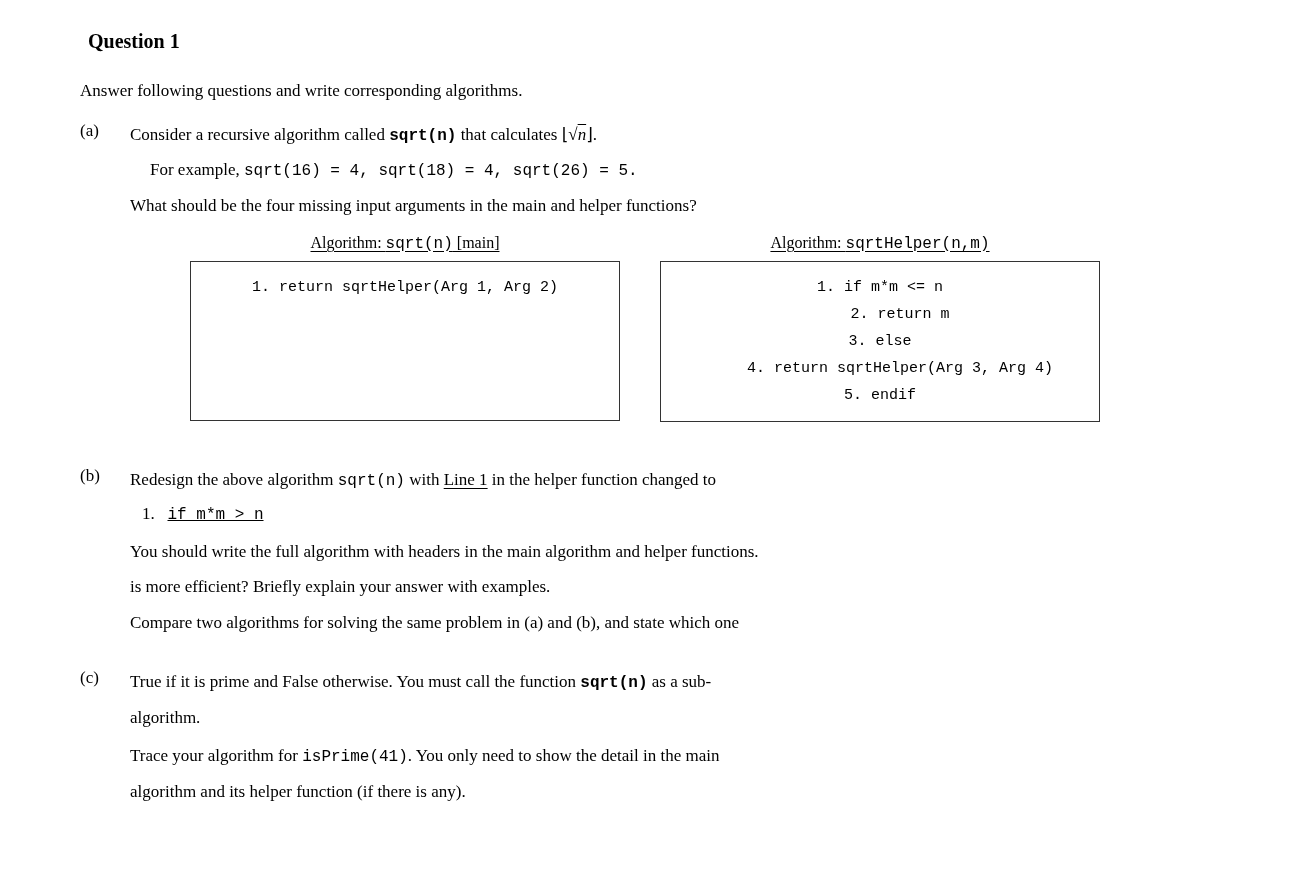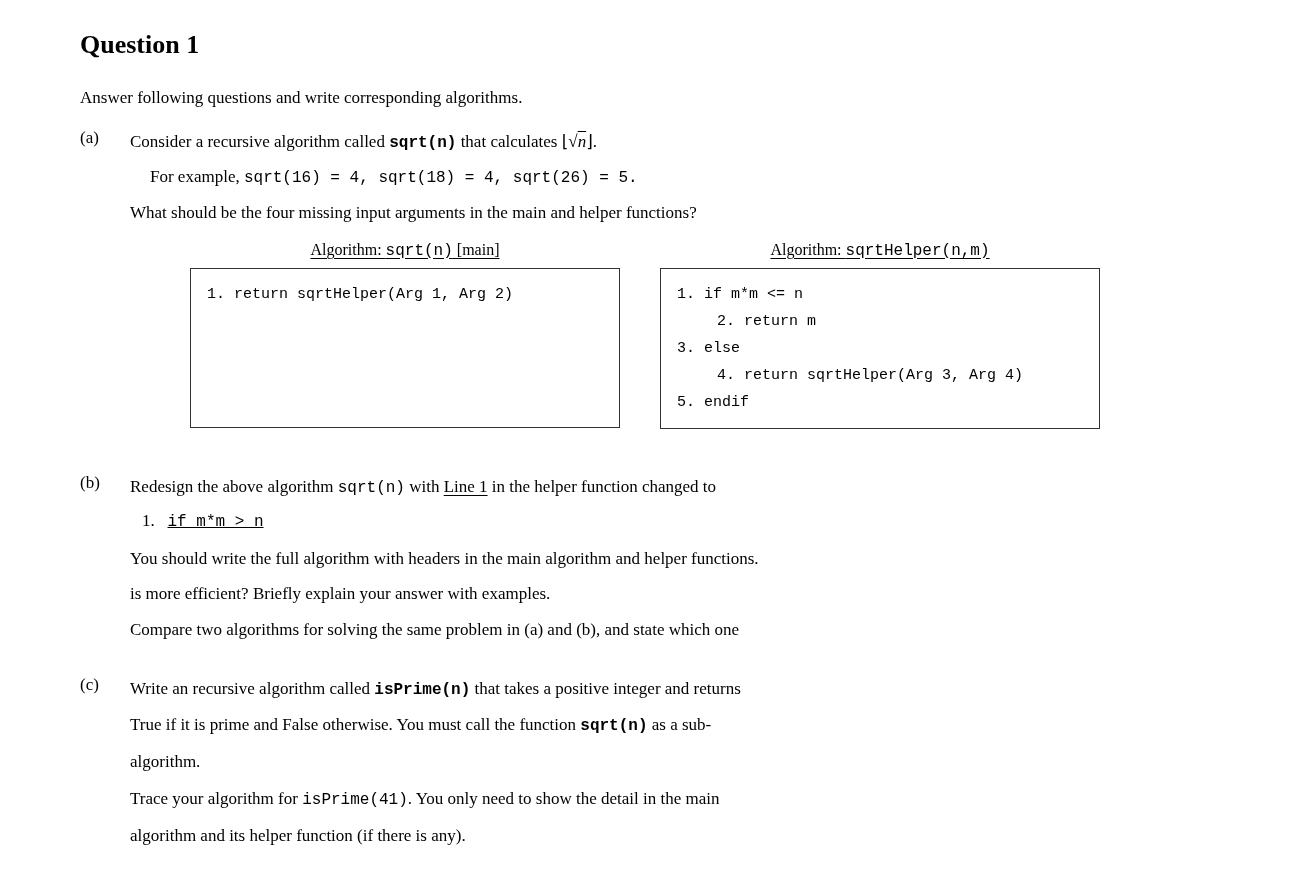--- a/index.html
+++ b/index.html
@@ -20,24 +20,25 @@
 
     .page-container {
       width: 1290px;
       min-height: 890px;
       background: #fff;
       padding: 30px 80px 40px 80px;
       position: relative;
     }
 
     .question-title {
-      font-size: 26px;
+      font-size: 20px;
       font-weight: bold;
       margin-bottom: 28px;
       font-family: 'Times New Roman', Times, serif;
+      margin-left: 8px;
     }
 
     .intro-text {
       font-size: 17px;
       margin-bottom: 20px;
       font-family: 'Times New Roman', Times, serif;
     }
 
     .part {
       margin-bottom: 24px;
@@ -115,20 +116,21 @@
 
     .algorithm-box {
       border: 1px solid #333;
       padding: 12px 16px;
       min-width: 430px;
       min-height: 160px;
       font-family: 'Courier New', Courier, monospace;
       font-size: 15px;
       line-height: 1.8;
       background: #fff;
+      text-align: center;
     }
 
     .algorithm-box-right {
       min-width: 440px;
       min-height: 160px;
     }
 
     .line-item {
       display: block;
       font-family: 'Courier New', Courier, monospace;
@@ -228,23 +230,20 @@
         <div class="para-text">Compare two algorithms for solving the same problem in (a) and (b), and state which one</div>
       </div>
     </div>
   </div>
 
   <div class="part">
     <div class="part-header">
       <span class="part-letter">(c)</span>
       <div class="part-content">
         <div class="para-text">
-          <span>Write an recursive algorithm called </span><span class="code-inline">isPrime(n)</span><span> that takes a positive integer and returns</span>
-        </div>
-        <div class="para-text">
           <span>True if it is prime and False otherwise.  You must call the function </span><span class="code-inline">sqrt(n)</span><span> as a sub-</span>
         </div>
         <div class="para-text">algorithm.</div>
         <div class="para-text" style="margin-top: 10px;">
           <span>Trace your algorithm for </span><span class="code-regular">isPrime(41)</span><span>.  You only need to show the detail in the main</span>
         </div>
         <div class="para-text">algorithm and its helper function (if there is any).</div>
       </div>
     </div>
   </div>

